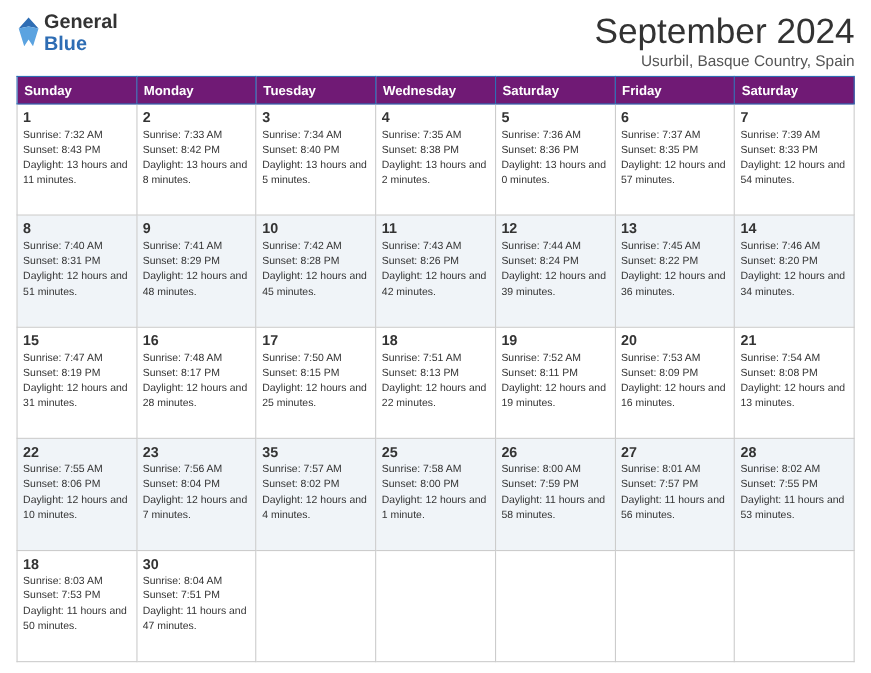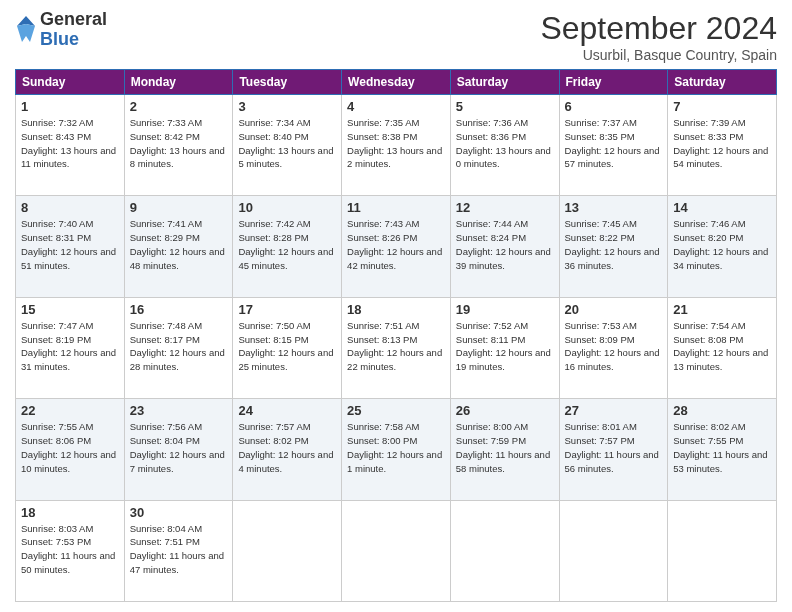--- a/index.html
+++ b/index.html
@@ -226,21 +226,21 @@
         <tr>
           <td>
         <span class="day-number">22</span>
         <span class="day-info">Sunrise: 7:55 AM<br>Sunset: 8:06 PM<br>Daylight: 12 hours and 10 minutes.</span>
       </td>
           <td>
         <span class="day-number">23</span>
         <span class="day-info">Sunrise: 7:56 AM<br>Sunset: 8:04 PM<br>Daylight: 12 hours and 7 minutes.</span>
       </td>
           <td>
-        <span class="day-number">24</span>
+        <span class="day-number">35</span>
         <span class="day-info">Sunrise: 7:57 AM<br>Sunset: 8:02 PM<br>Daylight: 12 hours and 4 minutes.</span>
       </td>
           <td>
         <span class="day-number">25</span>
         <span class="day-info">Sunrise: 7:58 AM<br>Sunset: 8:00 PM<br>Daylight: 12 hours and 1 minute.</span>
       </td>
           <td>
         <span class="day-number">26</span>
         <span class="day-info">Sunrise: 8:00 AM<br>Sunset: 7:59 PM<br>Daylight: 11 hours and 58 minutes.</span>
       </td>

